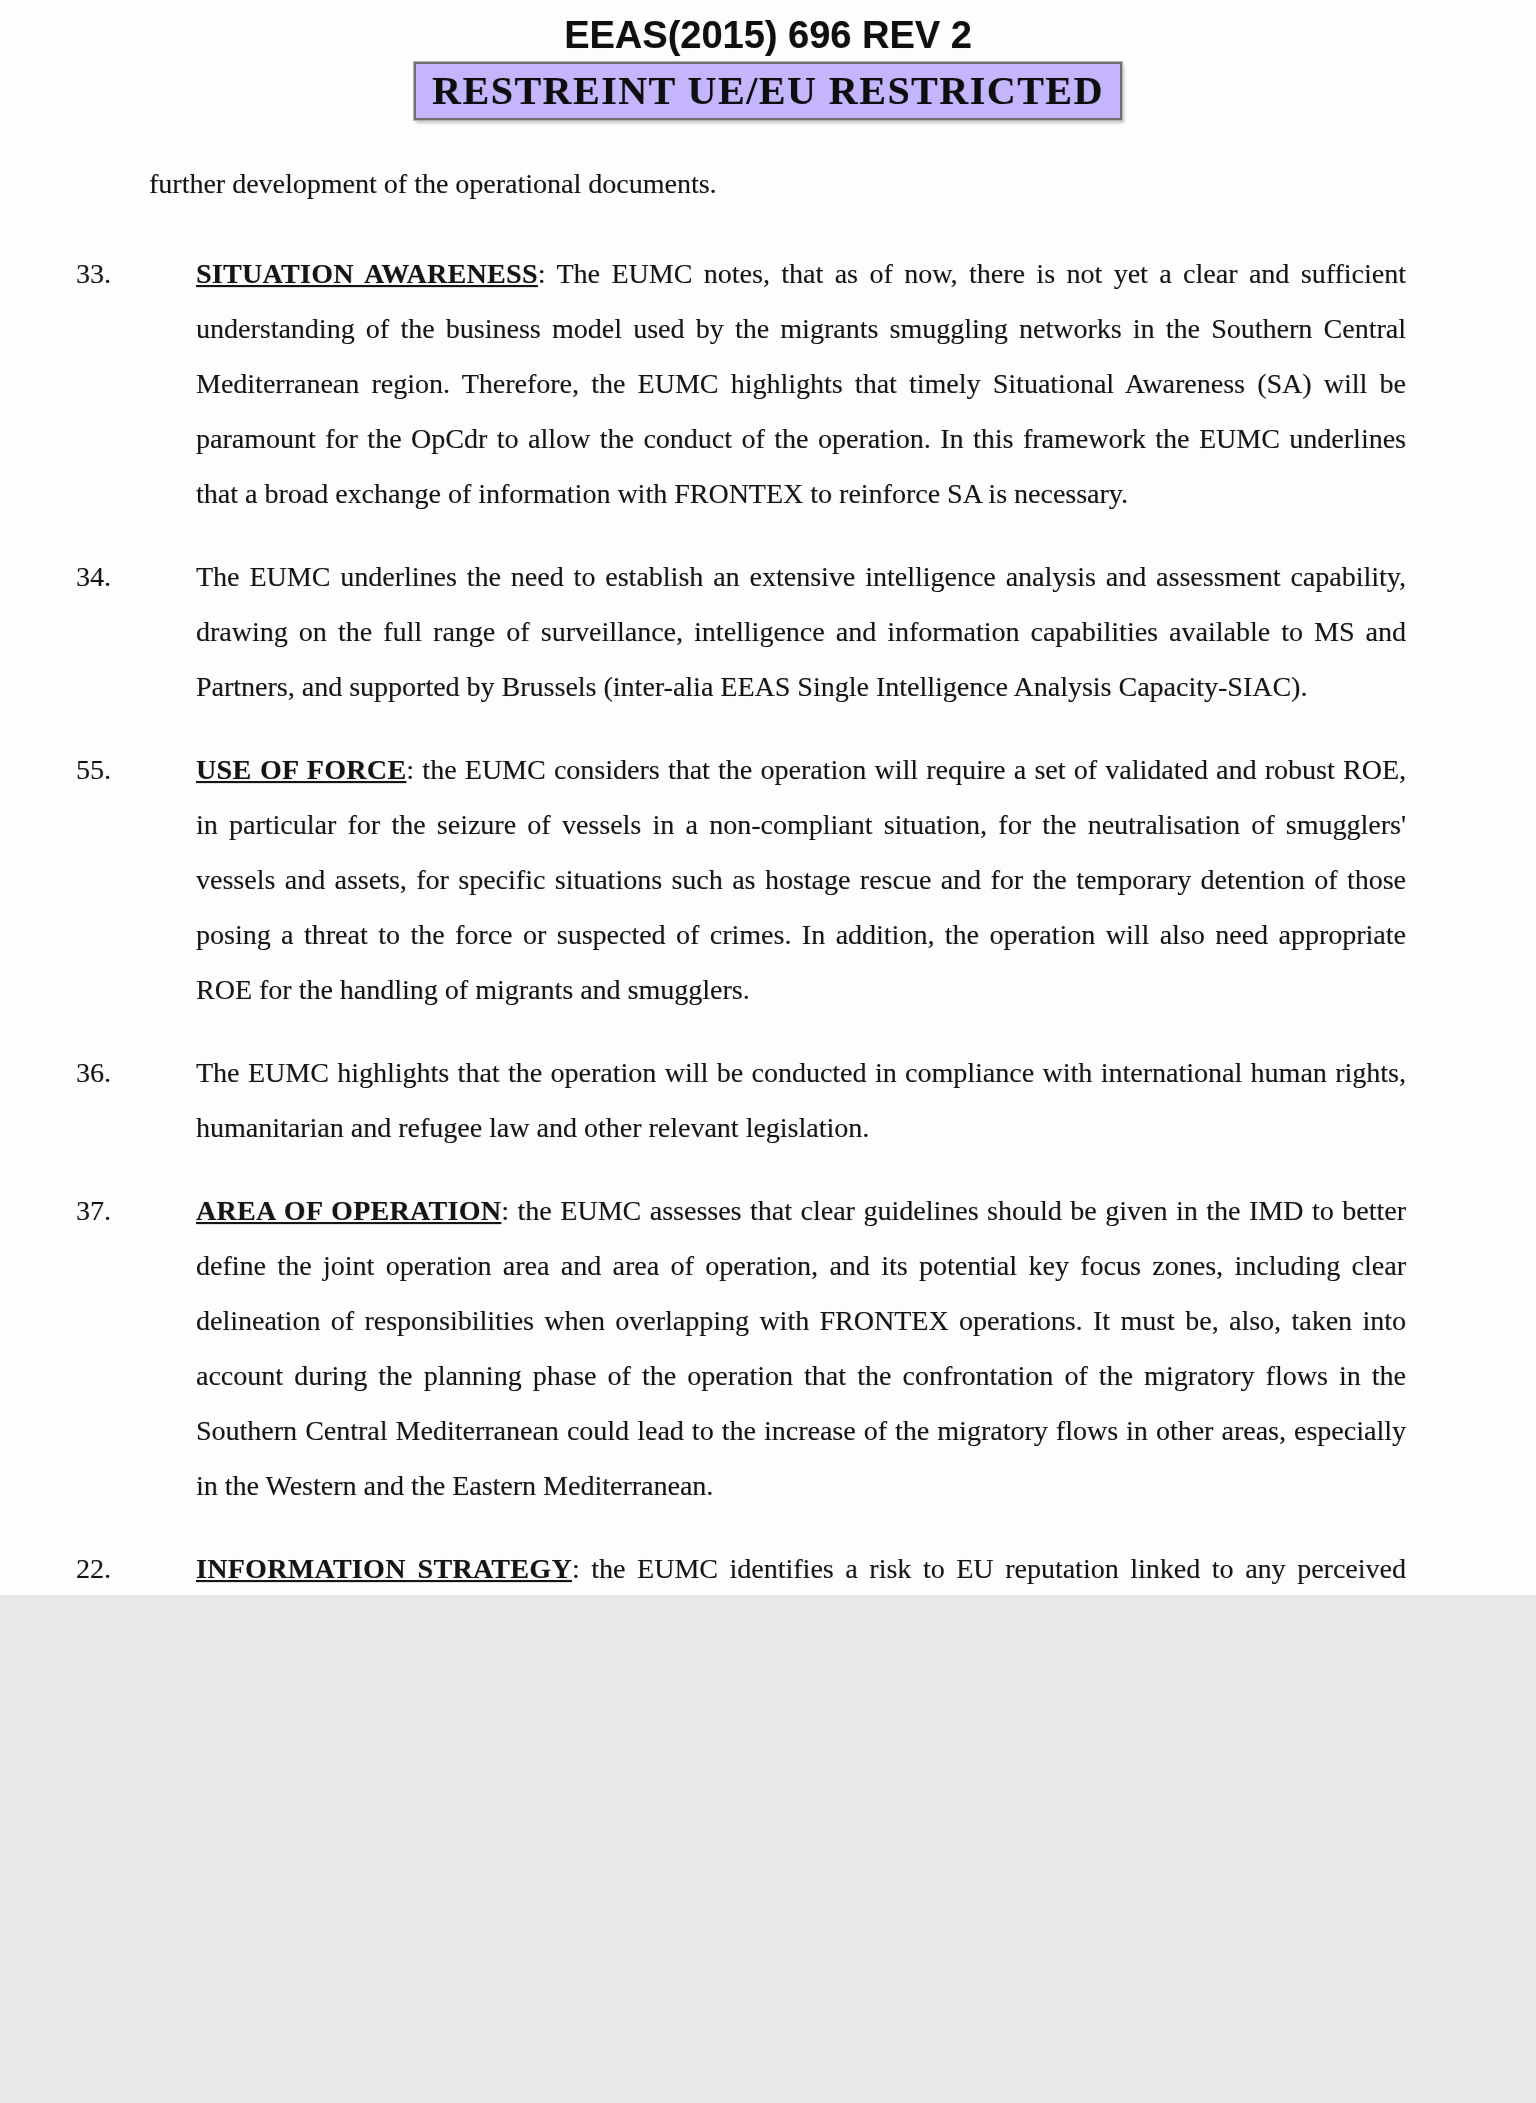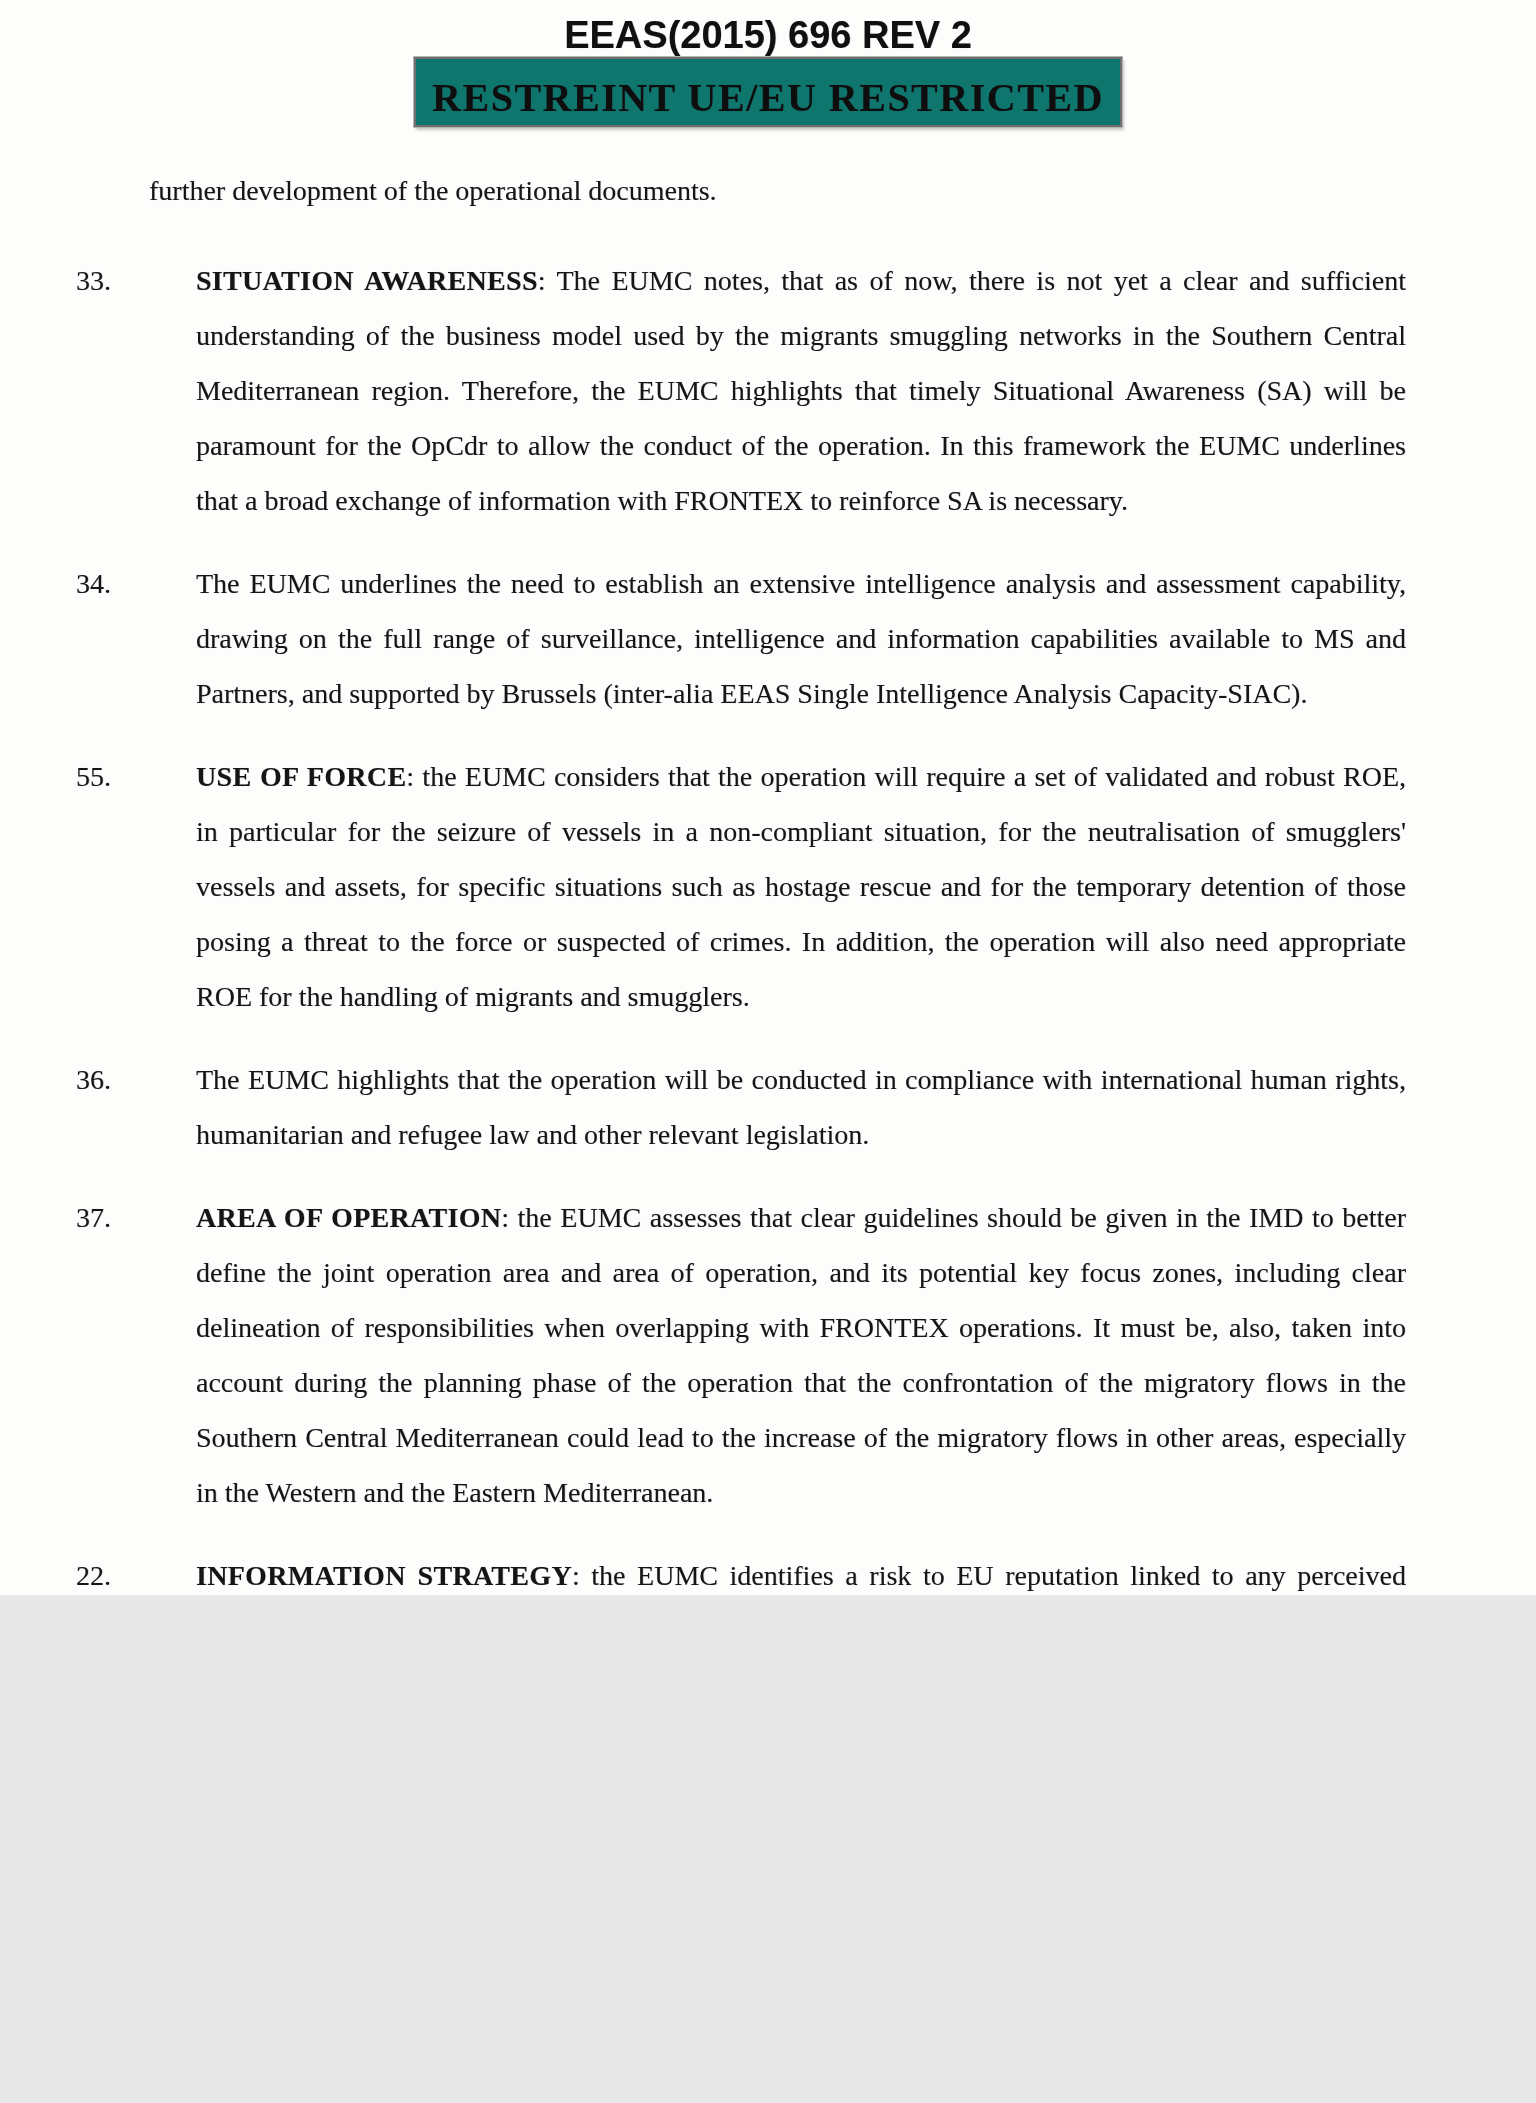--- a/index.html
+++ b/index.html
@@ -16,48 +16,49 @@
   .doc-header { text-align:center; padding-top:13px; }
   .doc-title {
     font-family:"Liberation Sans", sans-serif;
     font-weight:bold;
     font-size:38px;
     line-height:44px;
     color:#101010;
   }
   .classification-box {
     display:inline-block;
-    padding:15px 16px 3px 16px;
+    margin-top:5px;
+    padding:3px 16px 3px 16px;
     border:2px solid #6f6f6f;
     outline:1px solid #b5b5b5;
     box-shadow:2px 3px 3px rgba(0,0,0,0.22);
     font-family:"Liberation Serif", serif;
     font-weight:bold;
     font-size:40px;
     line-height:48px;
     letter-spacing:1.5px;
     color:#0e0e0e;
-    background:#0f766e;
+    background:#c4b5fd;
   }
   .content { padding:0 130px 0 76px; }
   .intro-line {
     margin:36px 0 35px 73px;
     font-size:28px;
     line-height:55px;
   }
   .para {
     display:flex;
     margin:0 0 28px 0;
     font-size:28px;
     line-height:55px;
     gap:47px;
   }
   .para-num { flex:none; width:73px; }
   .para-body { flex:1; text-align:justify; hyphens:none; }
-  .para-heading { font-weight:bold; letter-spacing:0.3px; }
+  .para-heading { font-weight:bold; letter-spacing:0.3px;text-decoration:underline; }
   .doc-footer { position:absolute; top:1928px; left:118px; width:1302px; }
   .footer-rule {
     height:4px;
     background:linear-gradient(to bottom,#a8a8a8,#575757 55%,#909090);
     border-radius:2px;
     margin-bottom:8px;
   }
   .footer-row {
     display:grid;
     grid-template-columns:1fr auto 1fr;

